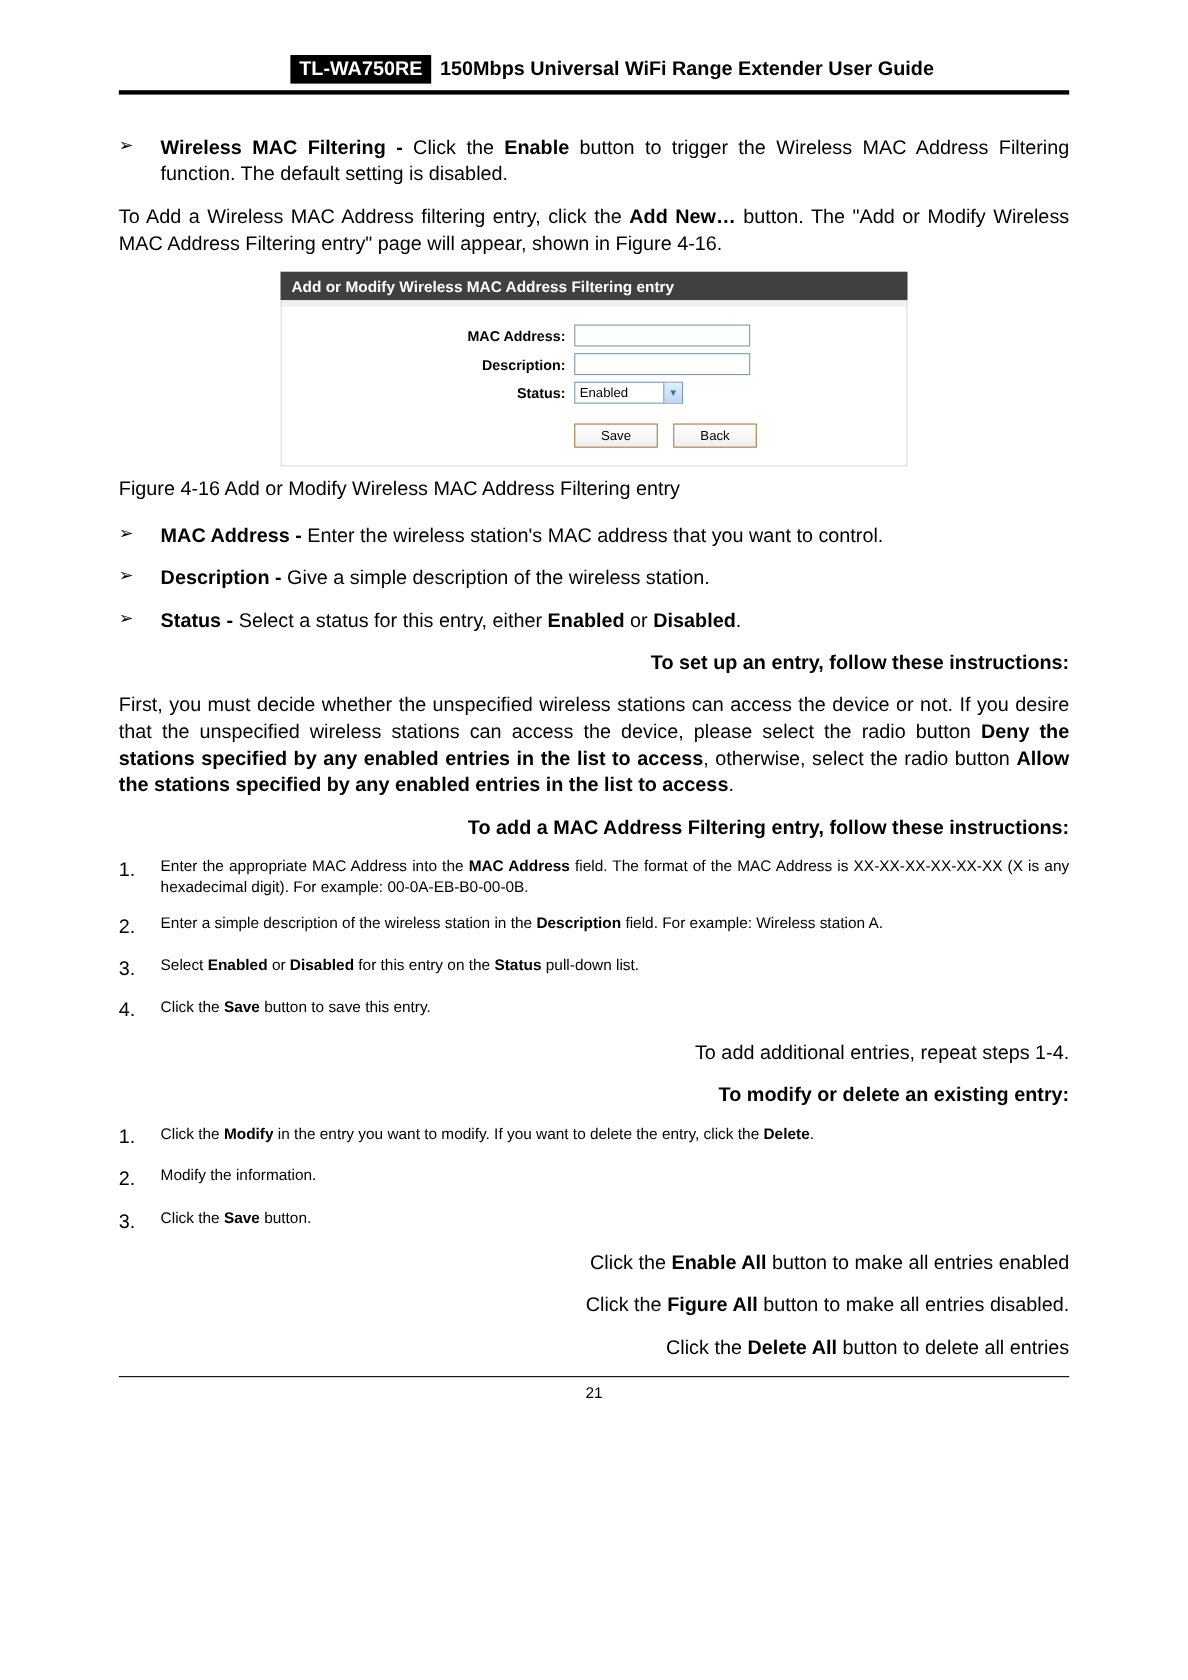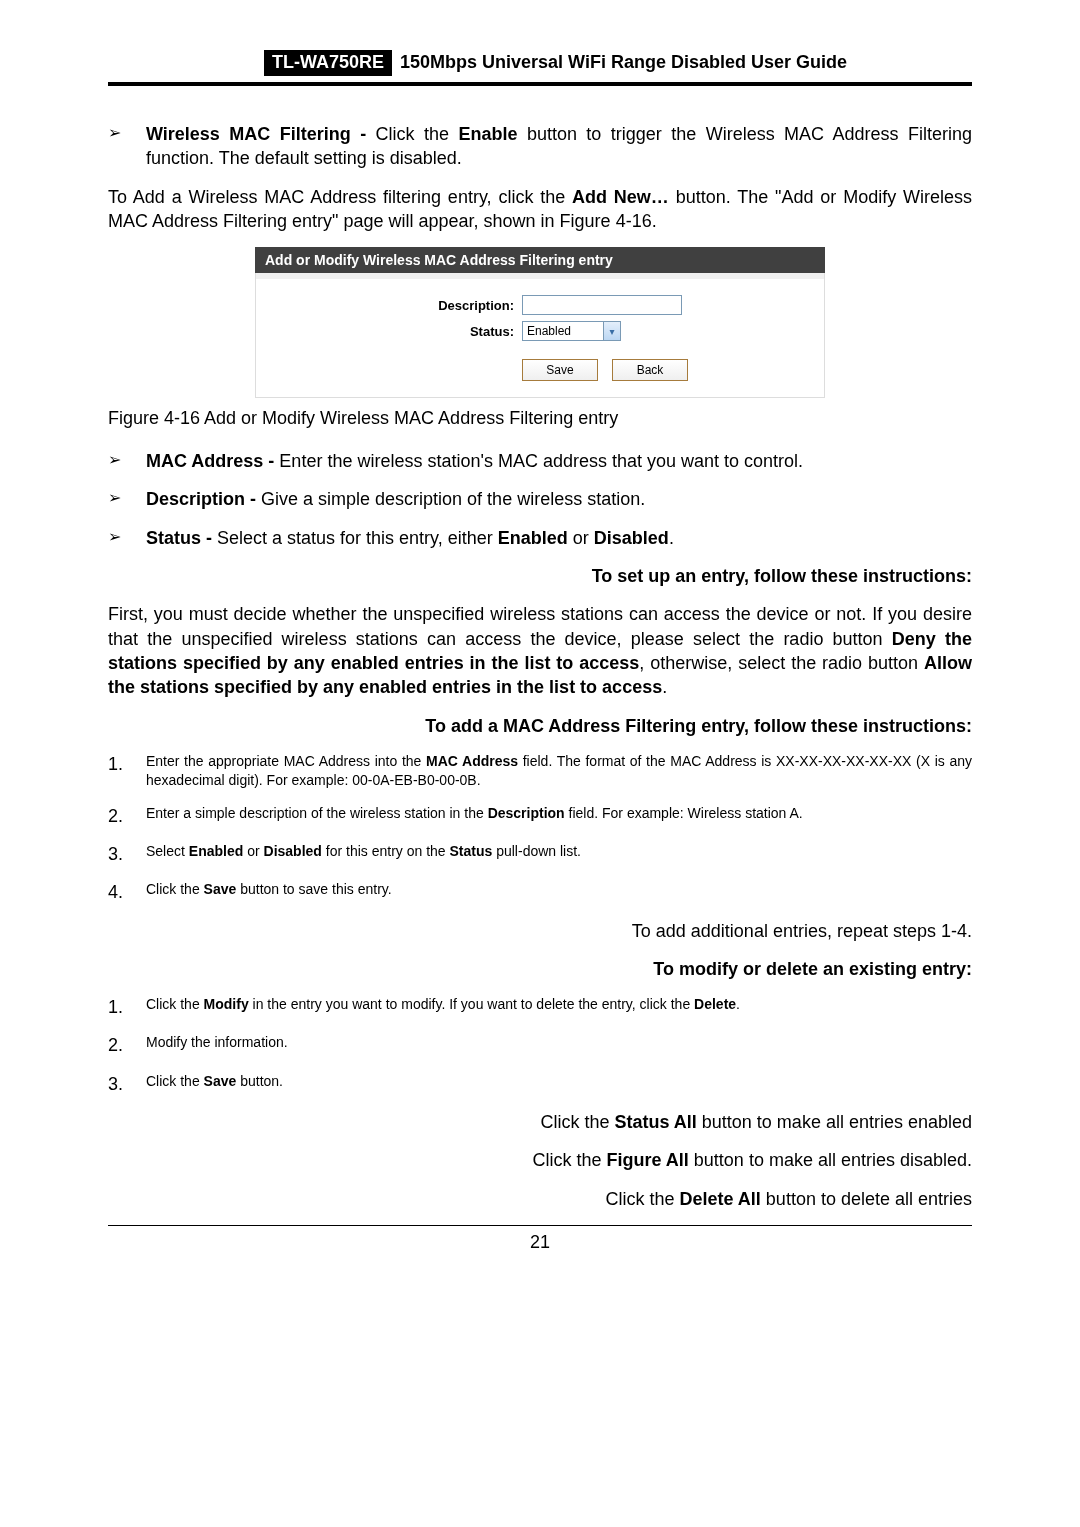--- a/index.html
+++ b/index.html
@@ -167,46 +167,52 @@
     margin-bottom: 20px;
   }
 
   .foot-rule {
     height: 1px;
     background: #000;
     margin-top: 10px;
   }
   .page-num {
     text-align: center;
-    font-size: 18px;
+    font-size: 14px;
     margin-top: 6px;
   }
 </style>
 </head>
 <body>
 
 <div class="page">
 
   <div class="hdr">
     <div class="model-box">TL-WA750RE</div>
-    <div class="title">150Mbps Universal WiFi Range Disabled User Guide</div>
+    <div class="title">150Mbps Universal WiFi Range Extender User Guide</div>
   </div>
   <div class="hdr-rule"></div>
 
   <div class="bullet-row">
     <div class="bm">➢</div>
     <div class="bt"><b>Wireless MAC Filtering -</b> Click the <b>Enable</b> button to trigger the Wireless MAC Address Filtering function. The default setting is disabled.</div>
   </div>
 
   <p class="para justify">To Add a Wireless MAC Address filtering entry, click the <b>Add New…</b> button. The "Add or Modify Wireless MAC Address Filtering entry" page will appear, shown in Figure 4-16.</p>
 
   <div class="fig">
     <div class="fig-title">Add or Modify Wireless MAC Address Filtering entry</div>
     <div class="fig-stripe"></div>
     <div class="fig-body">
+      <div class="form-row">
+        <div class="form-lbl">MAC Address:</div>
+        <div class="form-ctl">
+            <div class="tinput"></div>
+          </div>
+      </div>
       <div class="form-row">
         <div class="form-lbl">Description:</div>
         <div class="form-ctl">
             <div class="tinput"></div>
           </div>
       </div>
       <div class="form-row">
         <div class="form-lbl">Status:</div>
         <div class="form-ctl">
           <div class="sel">
@@ -265,20 +271,20 @@
     </div>
   <div class="num-row">
       <div class="nm">2.</div>
       <div class="nt">Modify the information.</div>
     </div>
   <div class="num-row">
       <div class="nm">3.</div>
       <div class="nt">Click the <b>Save</b> button.</div>
     </div>
 
-  <p class="para">Click the <b>Status All</b> button to make all entries enabled</p>
+  <p class="para">Click the <b>Enable All</b> button to make all entries enabled</p>
   <p class="para">Click the <b>Figure All</b> button to make all entries disabled.</p>
   <p class="para">Click the <b>Delete All</b> button to delete all entries</p>
 
   <div class="foot-rule"></div>
   <div class="page-num">21</div>
 
 </div>
 
 </body></html>

